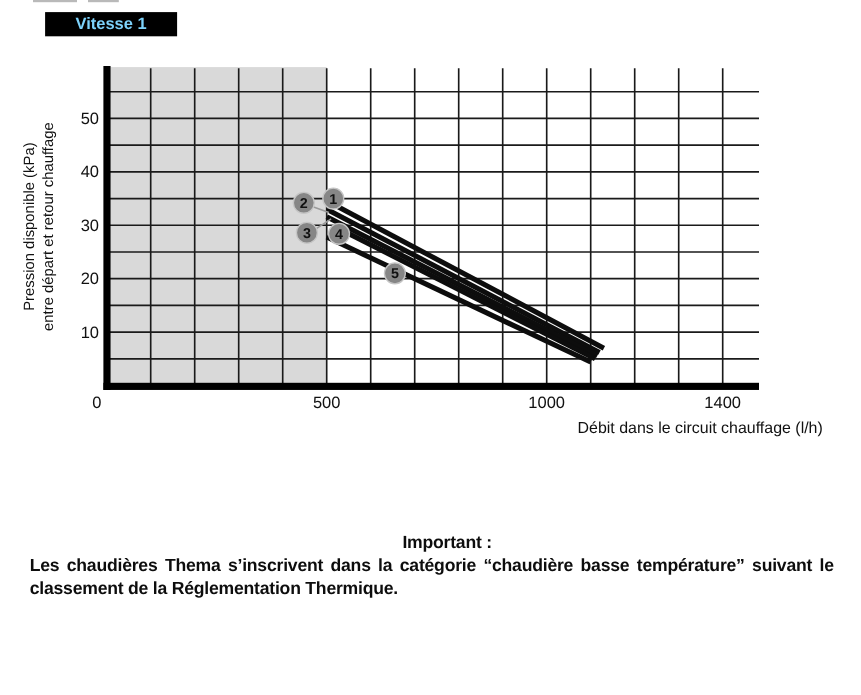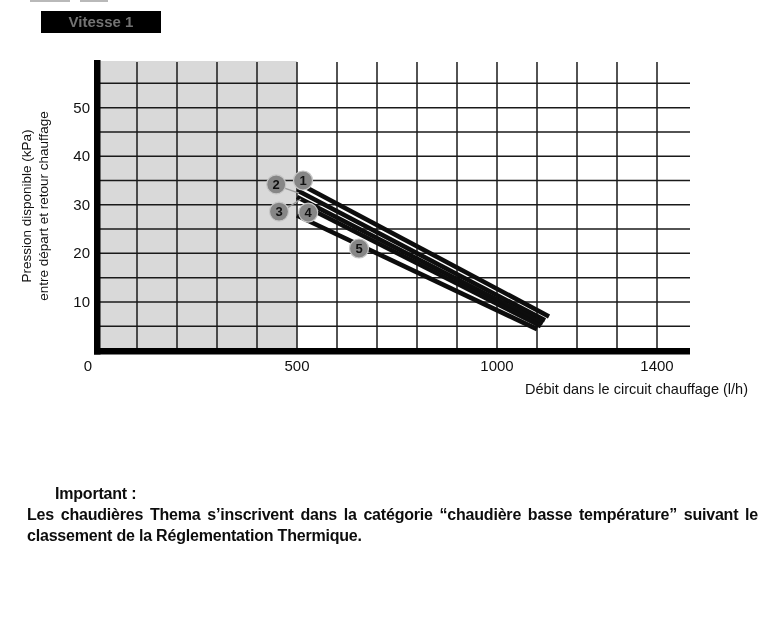--- a/index.html
+++ b/index.html
@@ -1,29 +1,29 @@
 <!DOCTYPE html>
 <html><head>
 <meta charset="utf-8">
 <style>
   html,body{margin:0;padding:0;background:#fff;}
   .page{position:relative;width:783px;height:632px;background:#ffffff;overflow:hidden;
         font-family:"Liberation Sans",sans-serif;color:#111;}
   .scan-artifact{position:absolute;top:0;height:2px;background:#b9b9b9;}
   .title-row{position:absolute;left:27px;top:11px;display:flex;align-items:center;}
   .page-title{font-size:16px;font-weight:bold;letter-spacing:-0.1px;color:#111;}
-  .badge{display:inline-block;margin-left:14px;background:#000;color:#737373;
+  .badge{display:inline-block;margin-left:14px;background:#000;color:#7dd3fc;
          font-size:15px;font-weight:bold;text-align:center;
          min-width:120px;height:22px;line-height:22px;}
   .chart-wrap{position:absolute;left:0;top:0;width:783px;height:412px;}
   svg text{font-family:"Liberation Sans",sans-serif;fill:#111;}
   .notes{position:absolute;left:27px;top:483px;width:731px;
          font-size:16px;font-weight:bold;line-height:21px;letter-spacing:-0.2px;color:#0d0d0d;}
   .notes p{margin:0;text-align:justify;}
-  .notes p.heading{text-align:left;margin-left:28px;}
+  .notes p.heading{text-align:center;margin-left:28px;}
   .notes p.gap{margin-bottom:6px;}
 </style>
 </head>
 <body>
 
 <div class="page">
 
   <div class="scan-artifact" style="left:30px;width:40px;"></div>
   <div class="scan-artifact" style="left:80px;width:28px;"></div>
 

